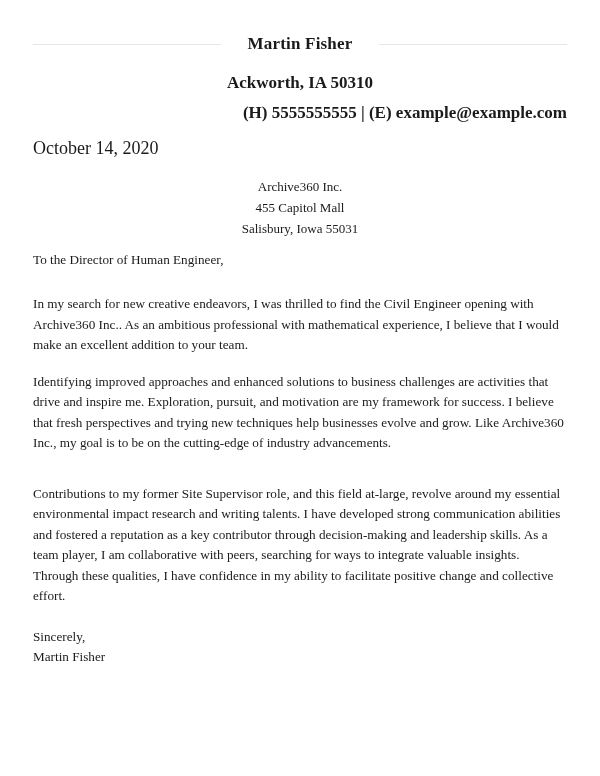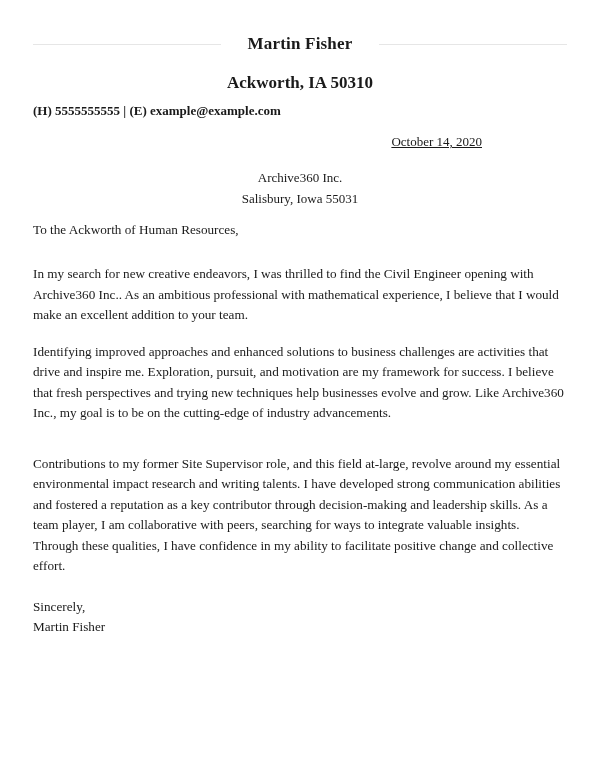--- a/index.html
+++ b/index.html
@@ -39,32 +39,30 @@
     letter-spacing: 0.2px;
   }
 
   .author-address {
     text-align: center;
     font-weight: bold;
     font-size: 17px;
     margin-top: 19px;
   }
   .author-contact {
-    text-align: left;
+    text-align: right;
     font-weight: bold;
-    font-size: 13px;
+    font-size: 17px;
     margin-top: 10px;
   }
 
   .letter-date {
-    text-align: right;
     padding-right: 85px;
-    font-size: 13px;
+    font-size: 18px;
     margin-top: 15px;
-    text-decoration: underline;
   }
 
   .recipient-block {
     text-align: center;
     font-size: 13px;
     line-height: 21px;
     margin-top: 17px;
   }
 
   .salutation {
@@ -102,24 +100,25 @@
   </div>
 
   <div class="author-address">Ackworth, IA 50310</div>
 
   <div class="author-contact">(H) 5555555555 | (E) example@example.com</div>
 
   <div class="letter-date">October 14, 2020</div>
 
   <div class="recipient-block">
     <div>Archive360 Inc.</div>
+    <div>455 Capitol Mall</div>
     <div>Salisbury, Iowa 55031</div>
   </div>
 
-  <div class="salutation">To the Ackworth of Human Resources,</div>
+  <div class="salutation">To the Director of Human Engineer,</div>
 
   <div class="letter-body">
     <p>In my search for new creative endeavors, I was thrilled to find the Civil Engineer opening with Archive360 Inc.. As an ambitious professional with mathematical experience, I believe that I would make an excellent addition to your team.</p>
     <p>Identifying improved approaches and enhanced solutions to business challenges are activities that drive and inspire me. Exploration, pursuit, and motivation are my framework for success. I believe that fresh perspectives and trying new techniques help businesses evolve and grow. Like Archive360 Inc., my goal is to be on the cutting-edge of industry advancements.</p>
     <p class="extra-gap">Contributions to my former Site Supervisor role, and this field at-large, revolve around my essential environmental impact research and writing talents. I have developed strong communication abilities and fostered a reputation as a key contributor through decision-making and leadership skills. As a team player, I am collaborative with peers, searching for ways to integrate valuable insights. Through these qualities, I have confidence in my ability to facilitate positive change and collective effort.</p>
   </div>
 
   <div class="closing-block">
     <div>Sincerely,</div>
     <div>Martin Fisher</div>

